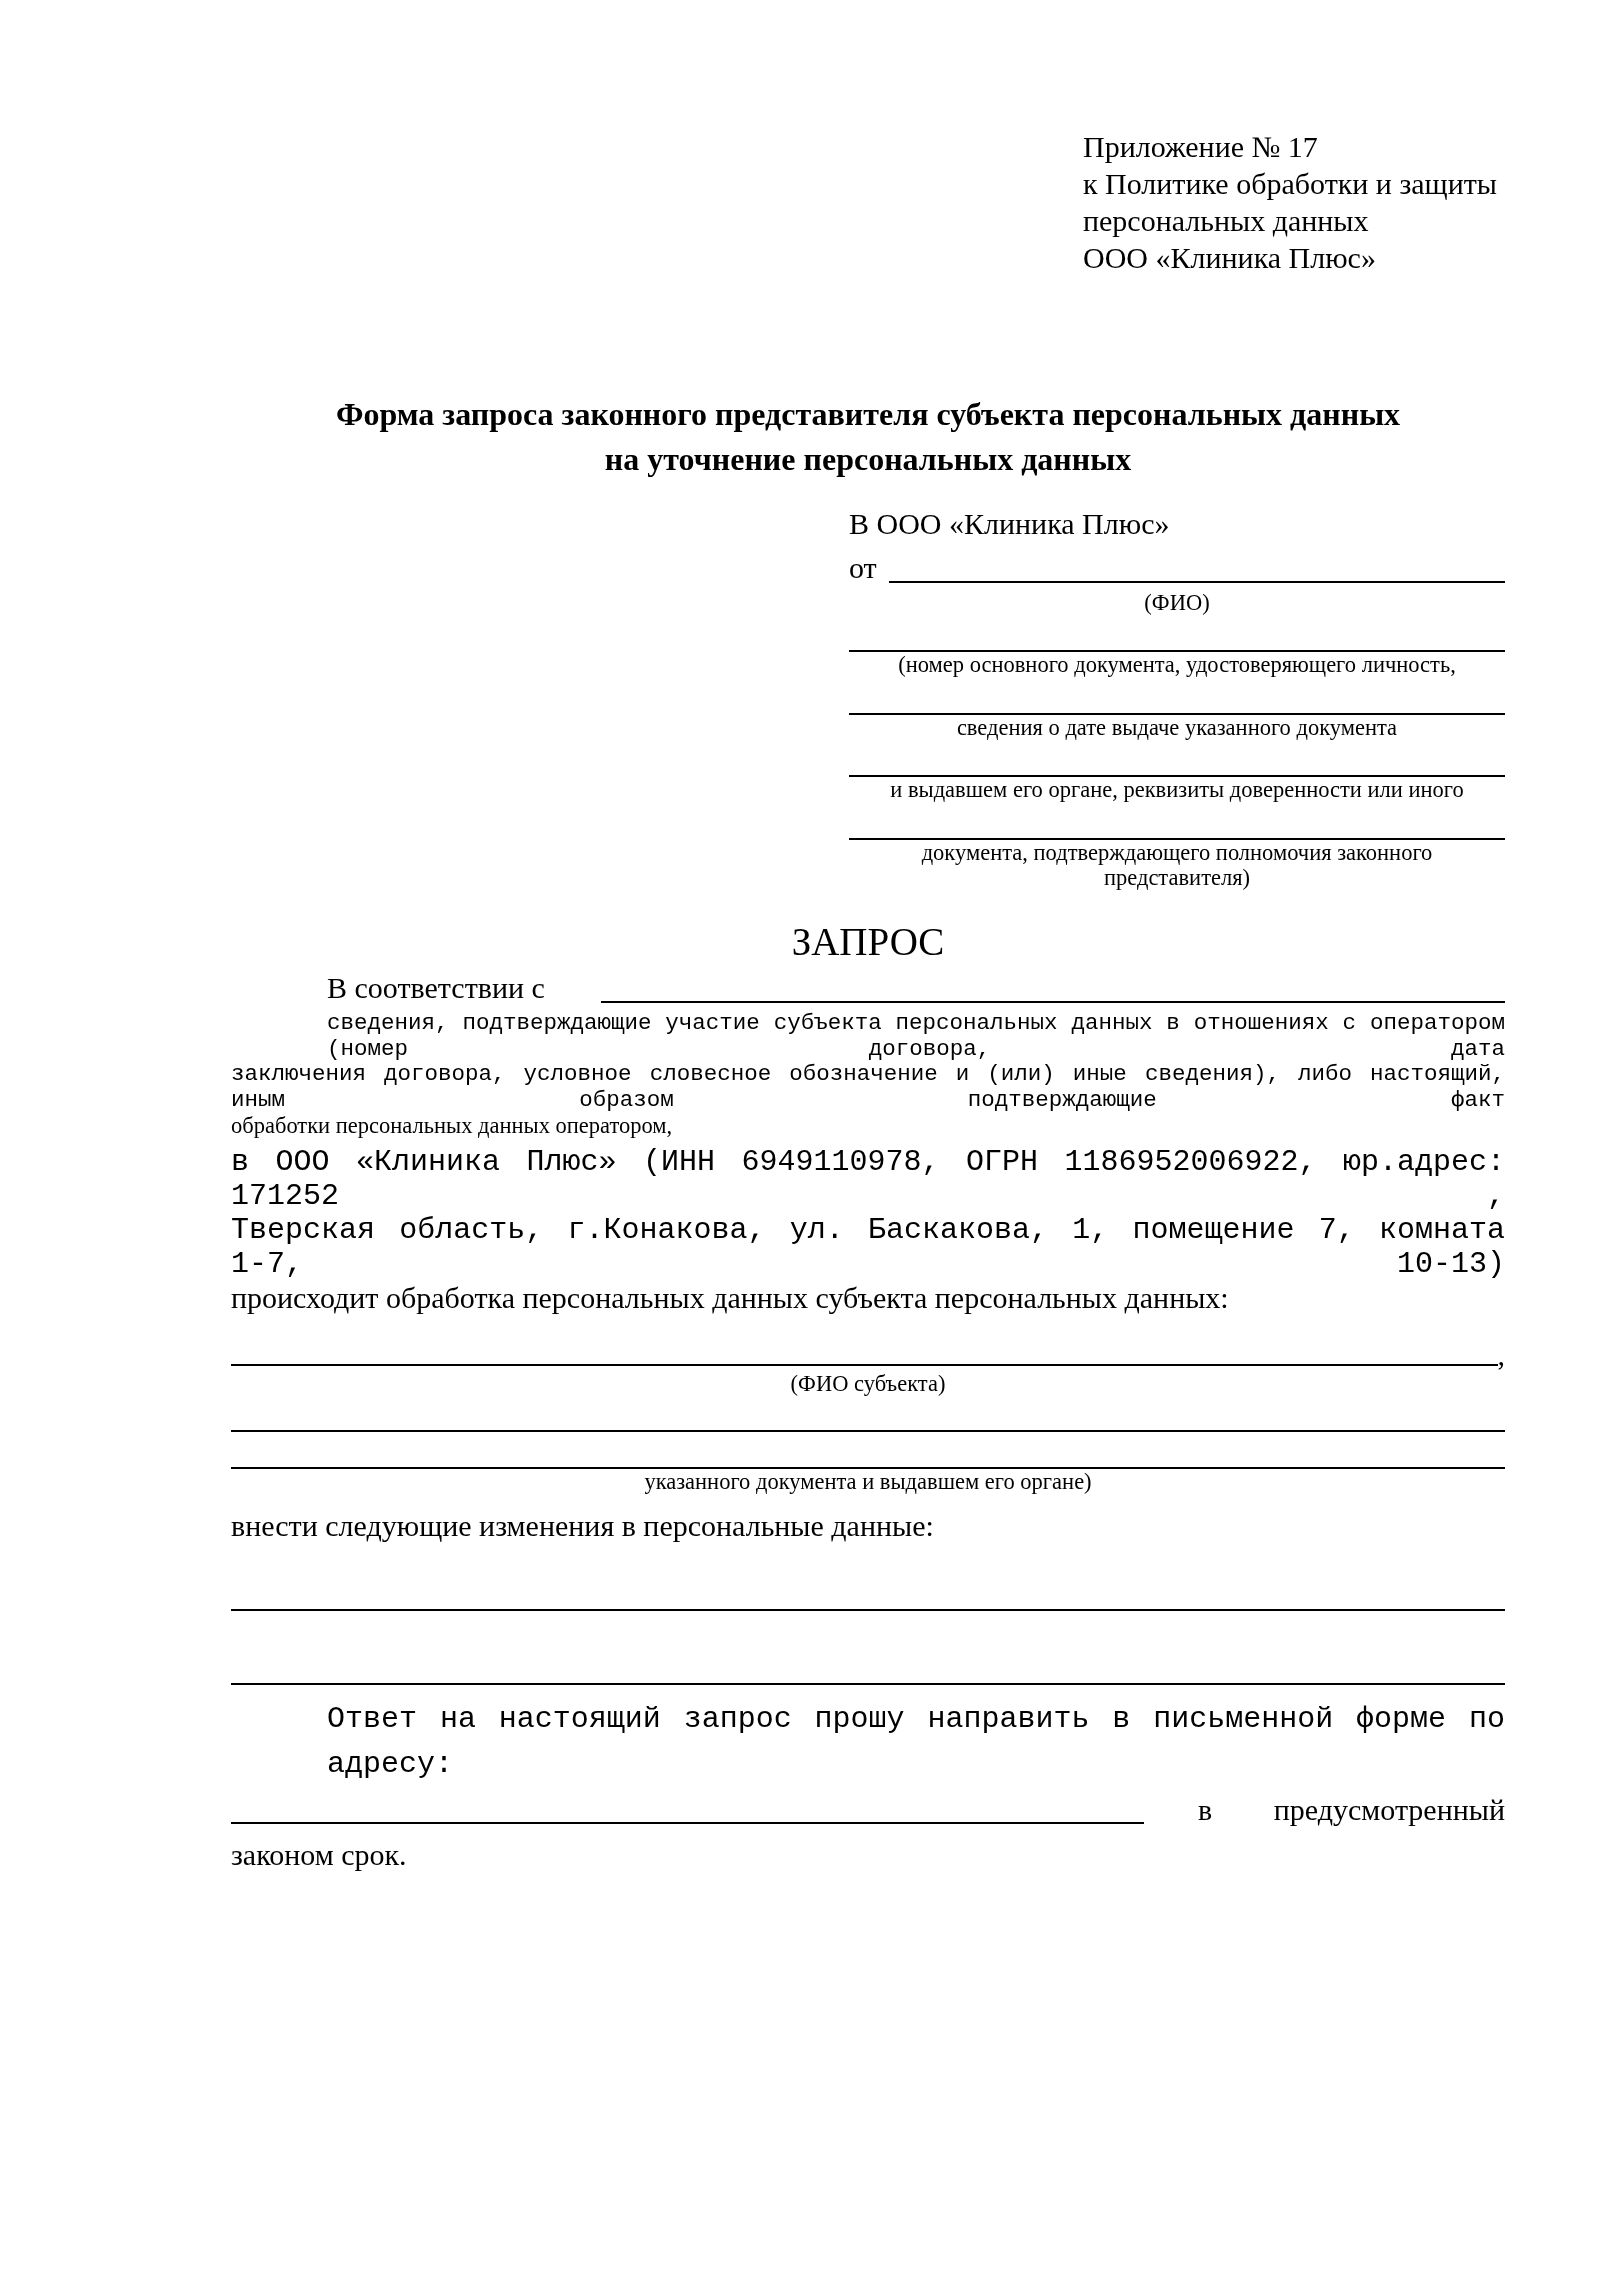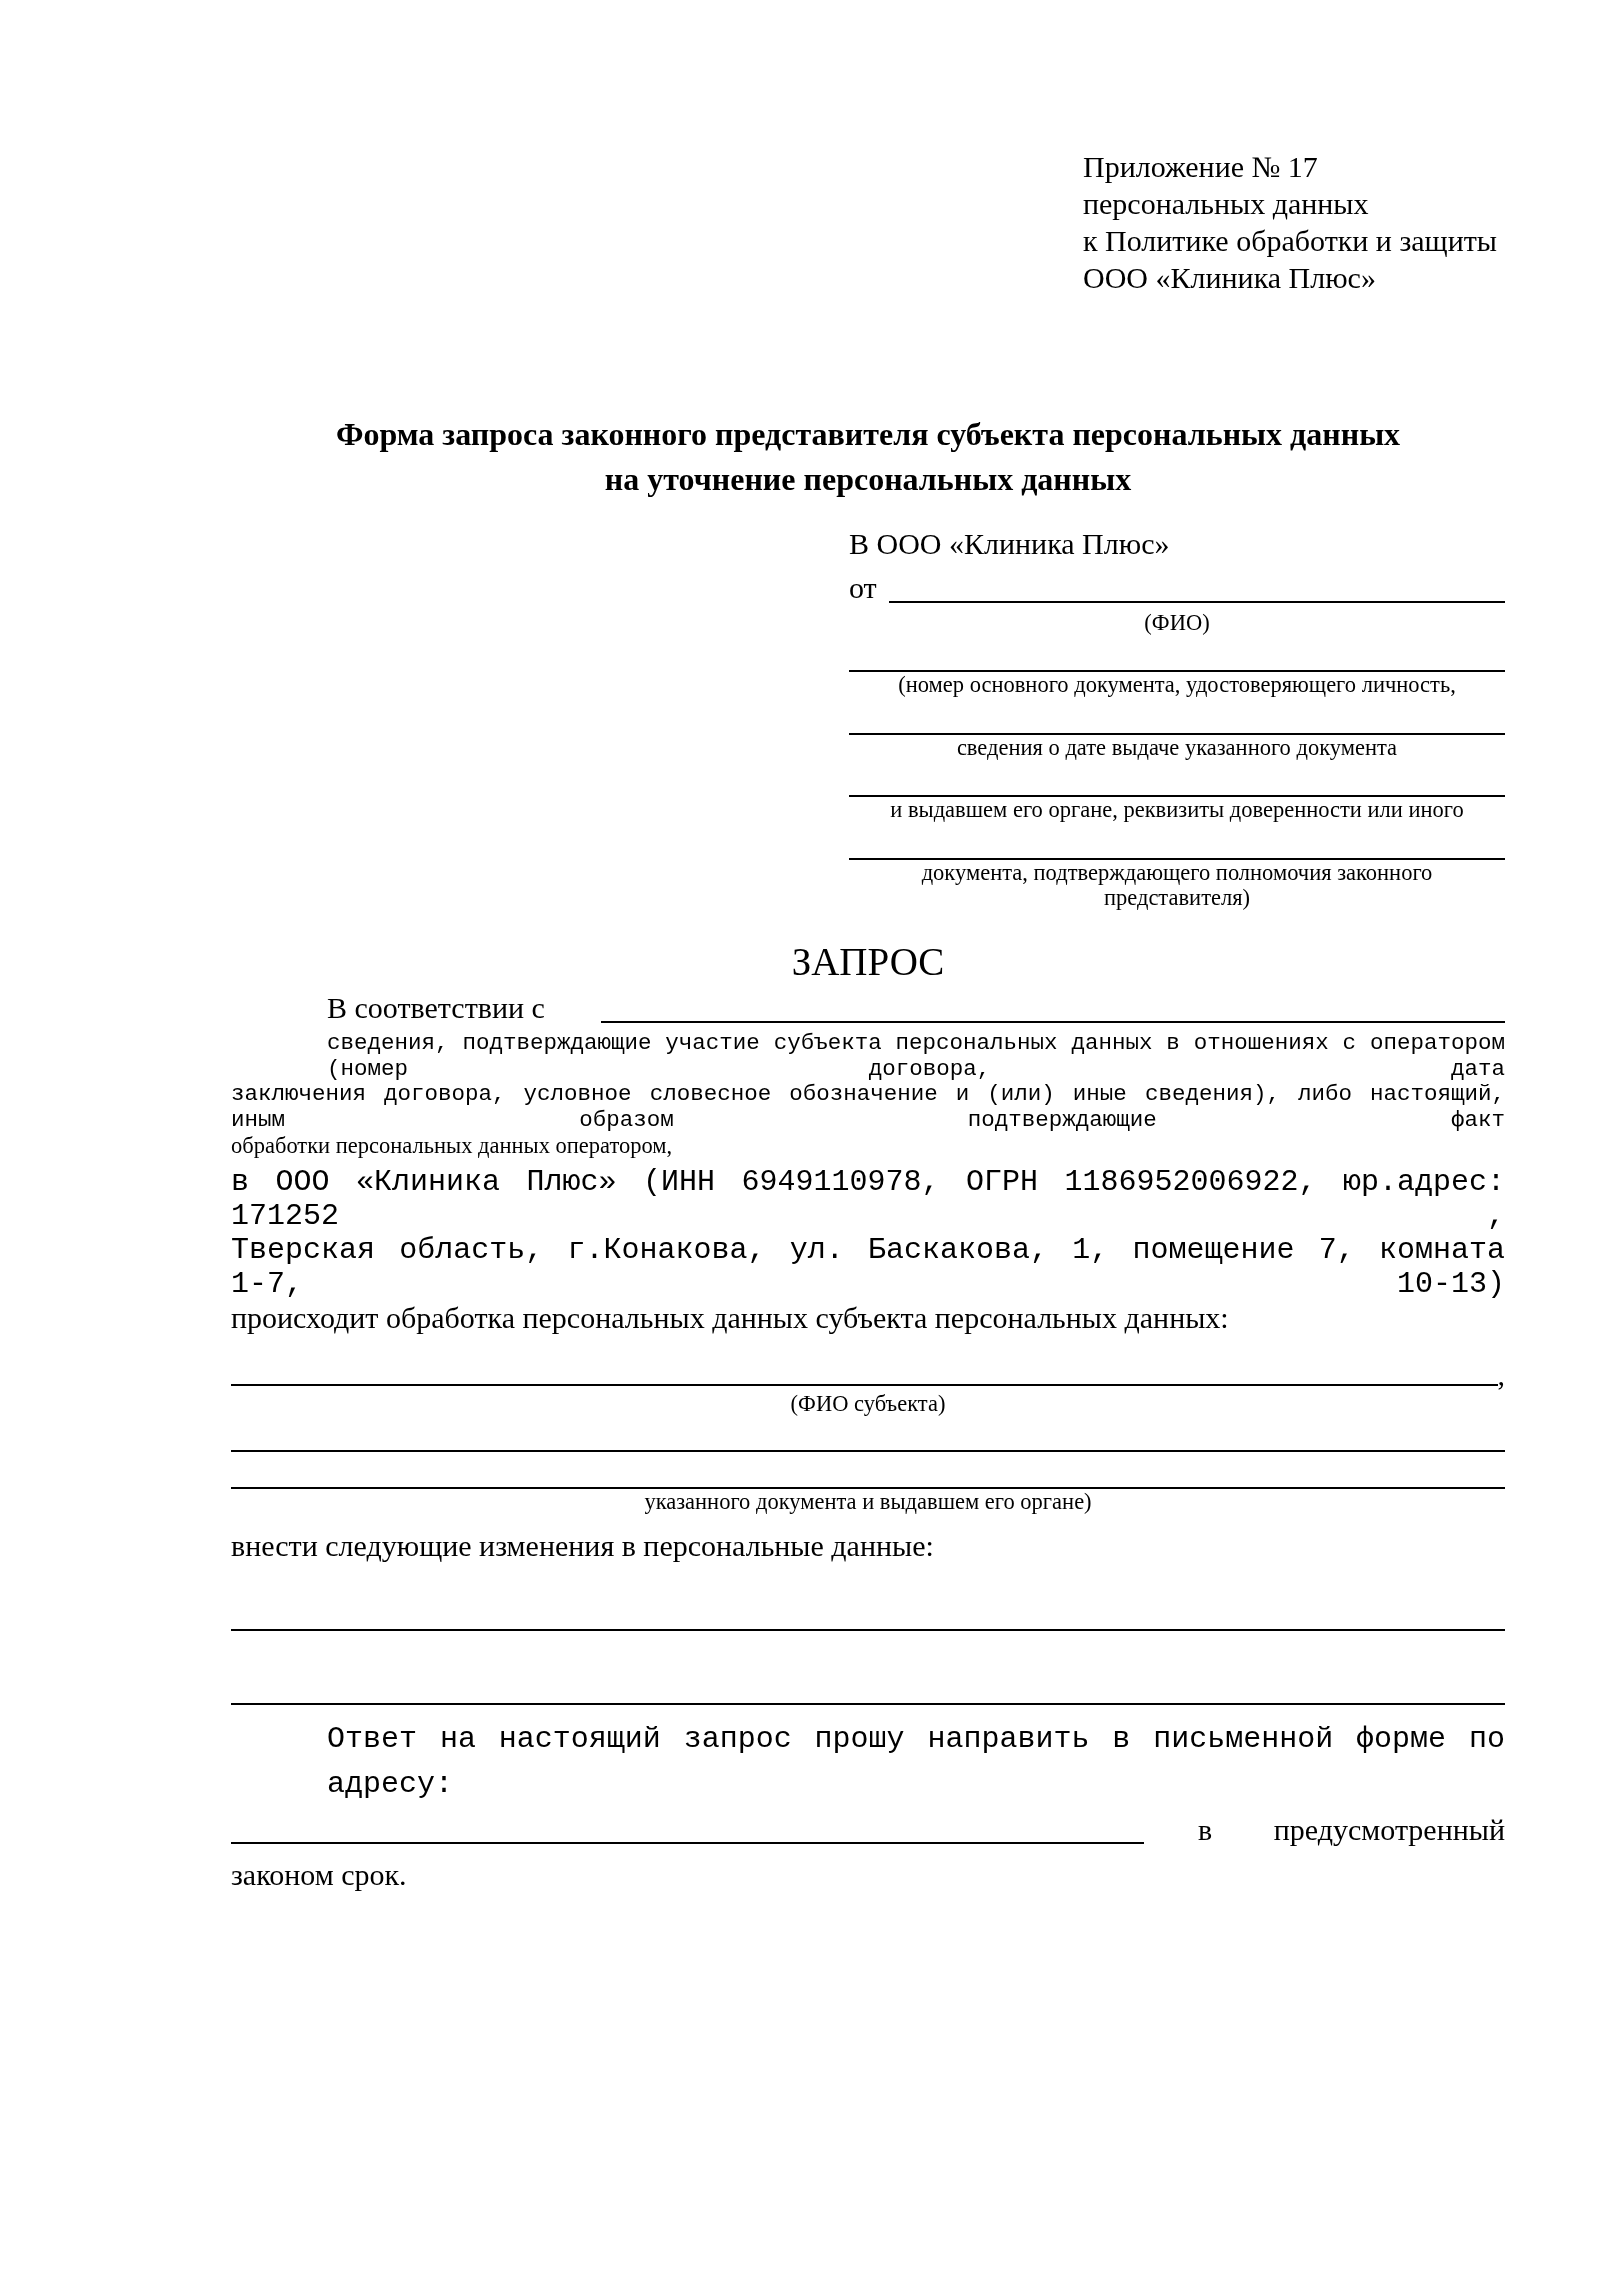--- a/index.html
+++ b/index.html
@@ -2,21 +2,21 @@
 <html><head>
 <meta charset="utf-8">
 <style>
   * { margin:0; padding:0; box-sizing:border-box; }
   html,body { background:#888; }
   body { font-family:"Liberation Serif","DejaVu Serif",serif; color:#000; }
   .page {
     position:relative; width:1621px; height:2293px;
     background:#ffffff; margin:0 auto; overflow:hidden;
   }
-  .content { position:absolute; left:231px; top:148px; width:1274px; }
+  .content { position:absolute; left:231px; top:128px; width:1274px; }
   .fill { border-bottom:2px solid #000; }
 
   
   .header-note { margin-left:852px; font-size:30px; line-height:37px; white-space:nowrap; }
 
   
   .title { margin-top:116px; text-align:center; font-weight:bold; font-size:32px; line-height:45px; }
 
   
   .addressee { margin-top:19.6px; margin-left:618px; width:656px; font-size:30px; }
@@ -62,22 +62,22 @@
   .sign-right .fill { width:412px; margin-bottom:7.8px; }
 </style>
 </head>
 <body>
 
 <div class="page">
   <div class="content">
 
     <div class="header-note">
       <div>Приложение № 17</div>
+      <div>к Политике обработки и защиты</div>
       <div>персональных данных</div>
-      <div>к Политике обработки и защиты</div>
       <div>ООО «Клиника Плюс»</div>
     </div>
 
     <div class="title">
       <div>Форма запроса законного представителя субъекта персональных данных</div>
       <div>на уточнение персональных данных</div>
     </div>
 
     <div class="addressee">
       <div class="addr-to">В ООО «Клиника Плюс»</div>

